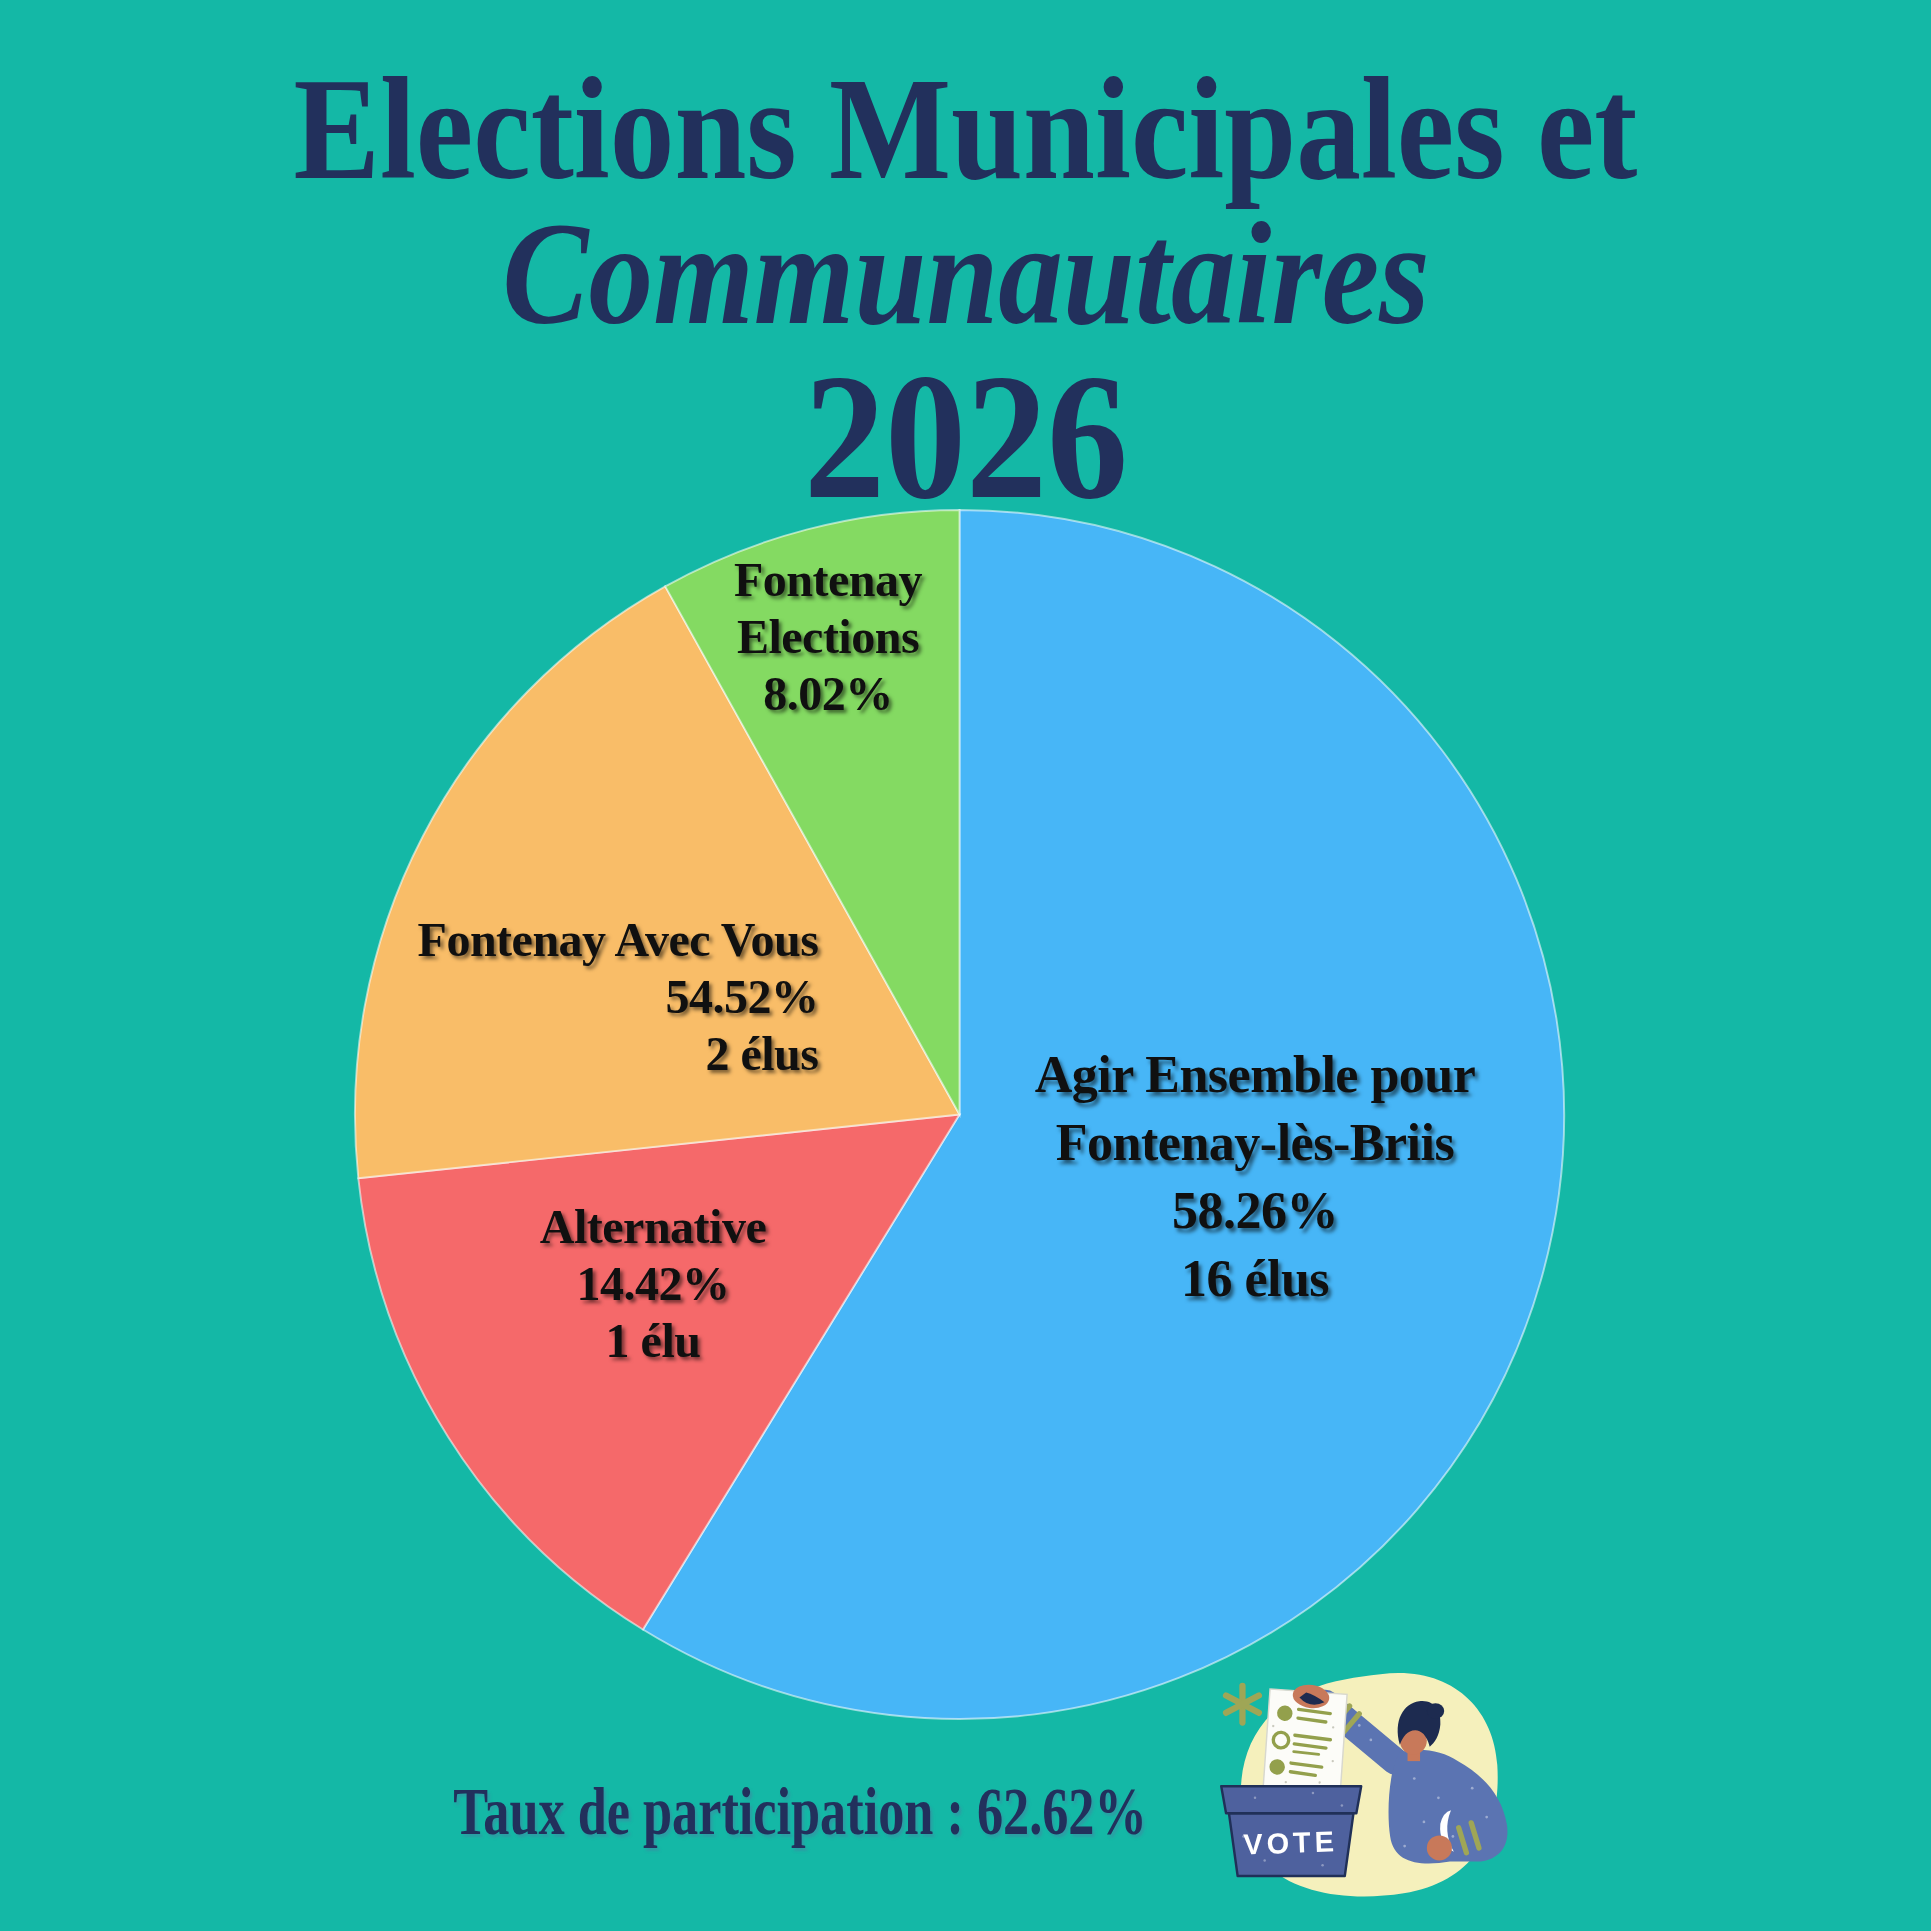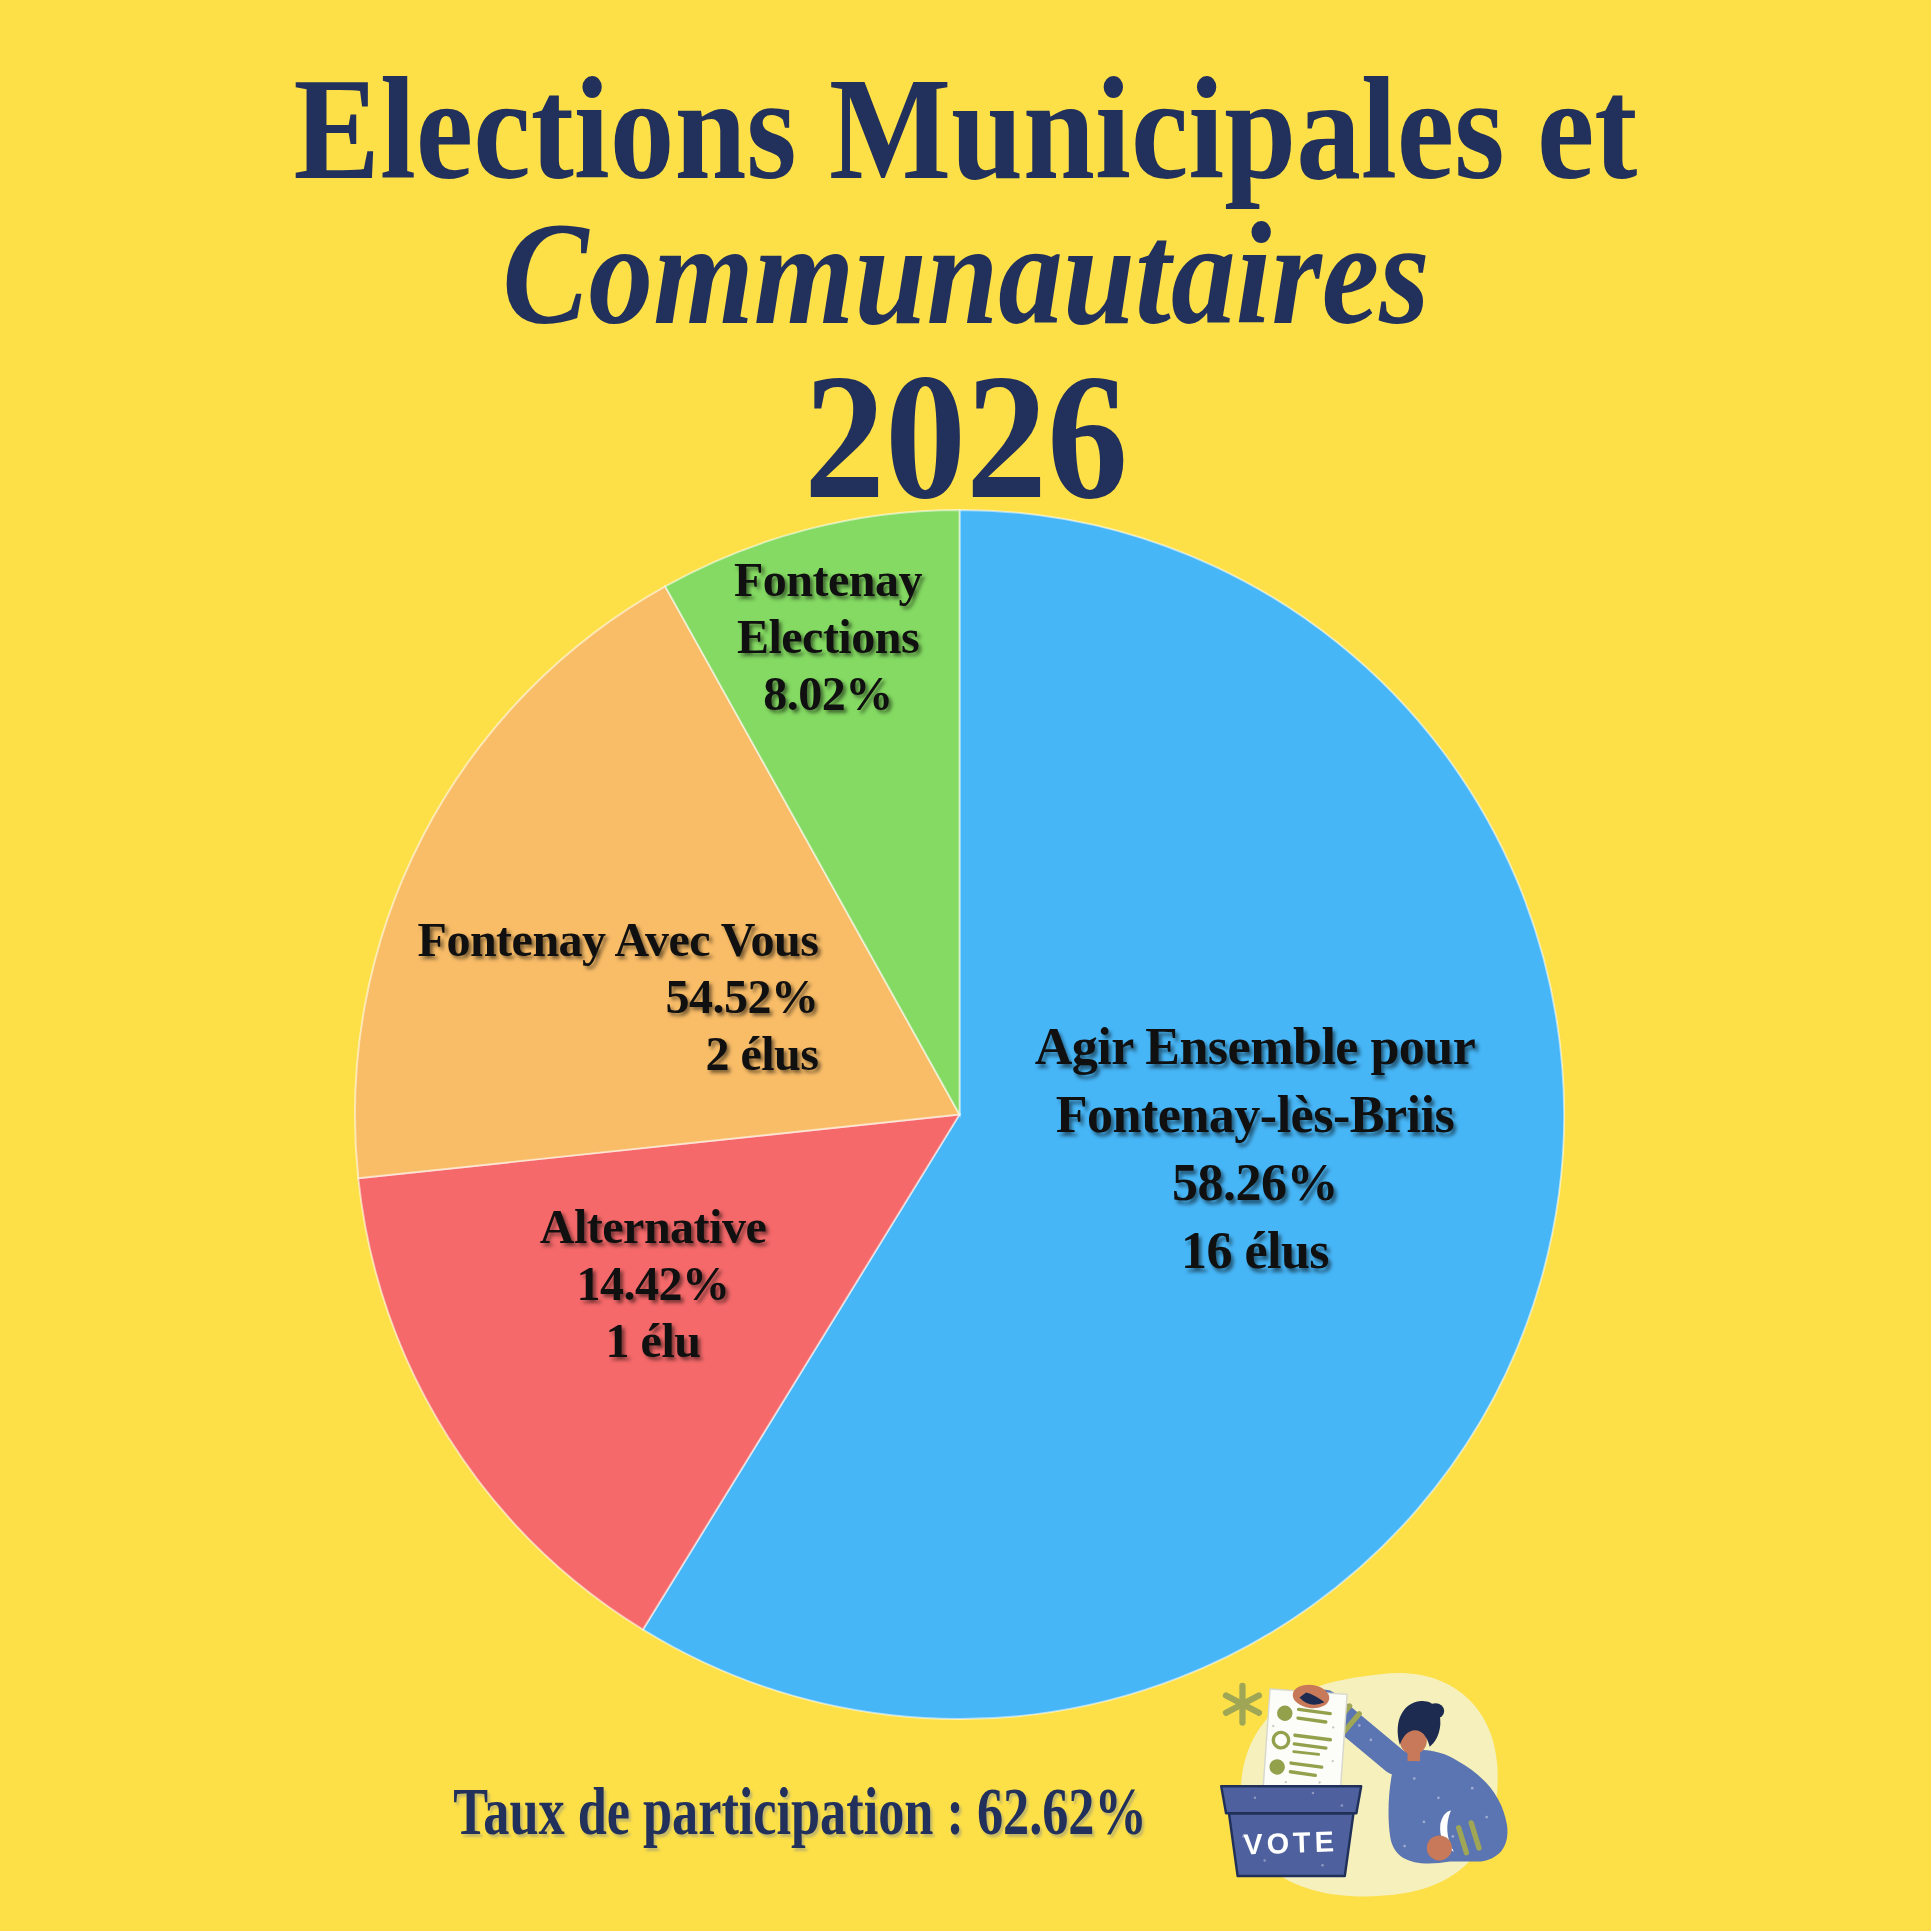--- a/index.html
+++ b/index.html
@@ -1,17 +1,17 @@
 <!DOCTYPE html>
 <html><head>
 <meta charset="utf-8">
 <style>
   html,body{margin:0;padding:0;background:#fff;}
   .canvas{
-    position:relative;width:1931px;height:1931px;background:#fde047;
+    position:relative;width:1931px;height:1931px;background:#14b8a6;
     overflow:hidden;font-family:"Liberation Serif",serif;
   }
   
   .title-line{
     position:absolute;left:0;width:1931px;text-align:center;
     color:#22305c;font-weight:bold;line-height:1;white-space:nowrap;
   }
   .title-line .squeeze{display:inline-block;transform:scaleX(0.88);transform-origin:center;}
   .t1{top:55px;font-size:147px;}
   .t2{top:200px;font-size:147px;font-style:italic;}
@@ -22,21 +22,21 @@
   .pie-label{
     position:absolute;transform:translate(-50%,-50%);
     text-align:center;color:#101010;font-weight:bold;white-space:nowrap;
     font-size:48px;line-height:57px;letter-spacing:-0.5px;
     text-shadow:2.9px 3.9px 3.9px rgba(0,0,0,0.50);
   }
   .pie-label.big{font-size:52px;line-height:68px;}
   .lab-green{left:828px;top:636px;}
   .lab-orange{left:618px;top:996px;text-align:right;}
   .lab-red{left:653px;top:1283px;}
-  .lab-blue{left:1255px;top:1149px;}
+  .lab-blue{left:1255px;top:1177px;}
   
   .participation{
     position:absolute;left:800px;top:1811px;transform:translate(-50%,-50%);
     color:#22305c;font-weight:bold;font-size:67px;white-space:nowrap;
     text-shadow:2.9px 3.9px 2.9px rgba(90,110,160,0.35);
   }
   .participation .squeeze{display:inline-block;transform:scaleX(0.78);transform-origin:center;}
   
   .vote-illustration{position:absolute;left:1197px;top:1653px;width:367px;height:278px;}
   .vote-word{

